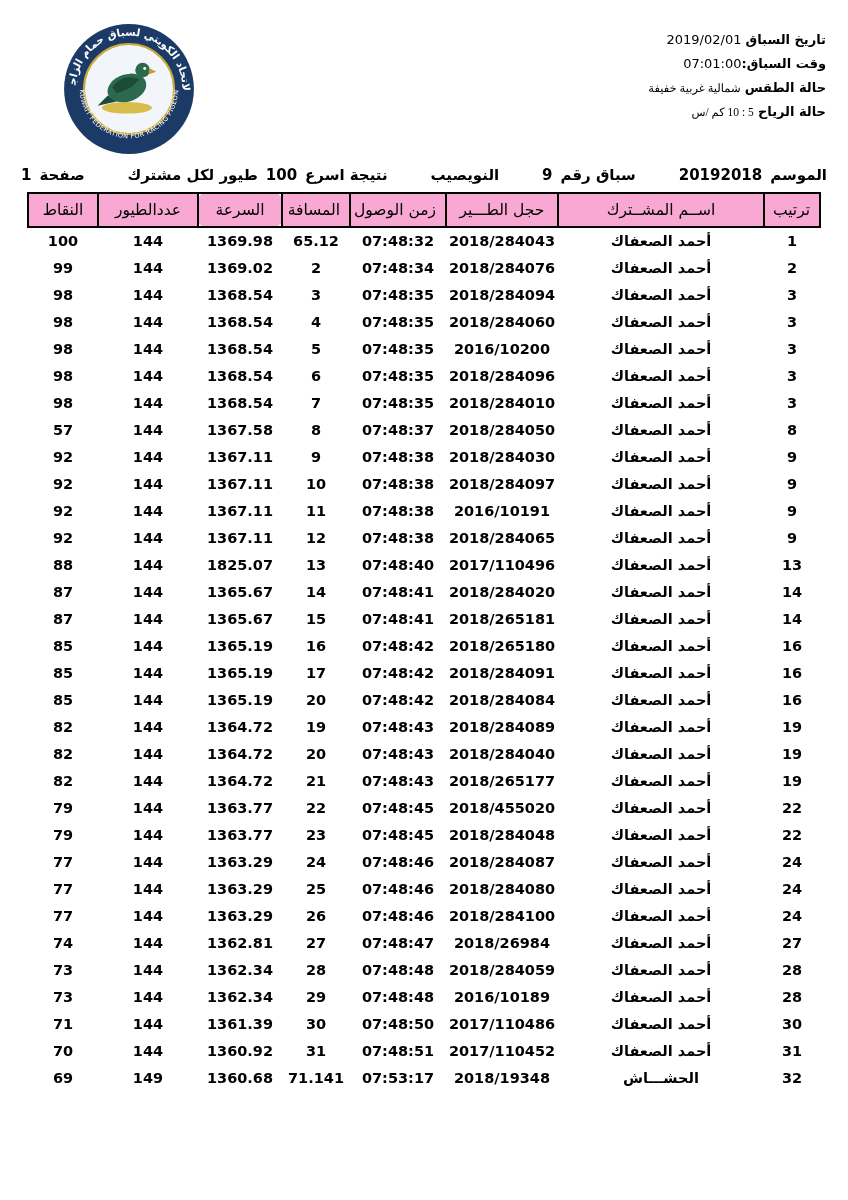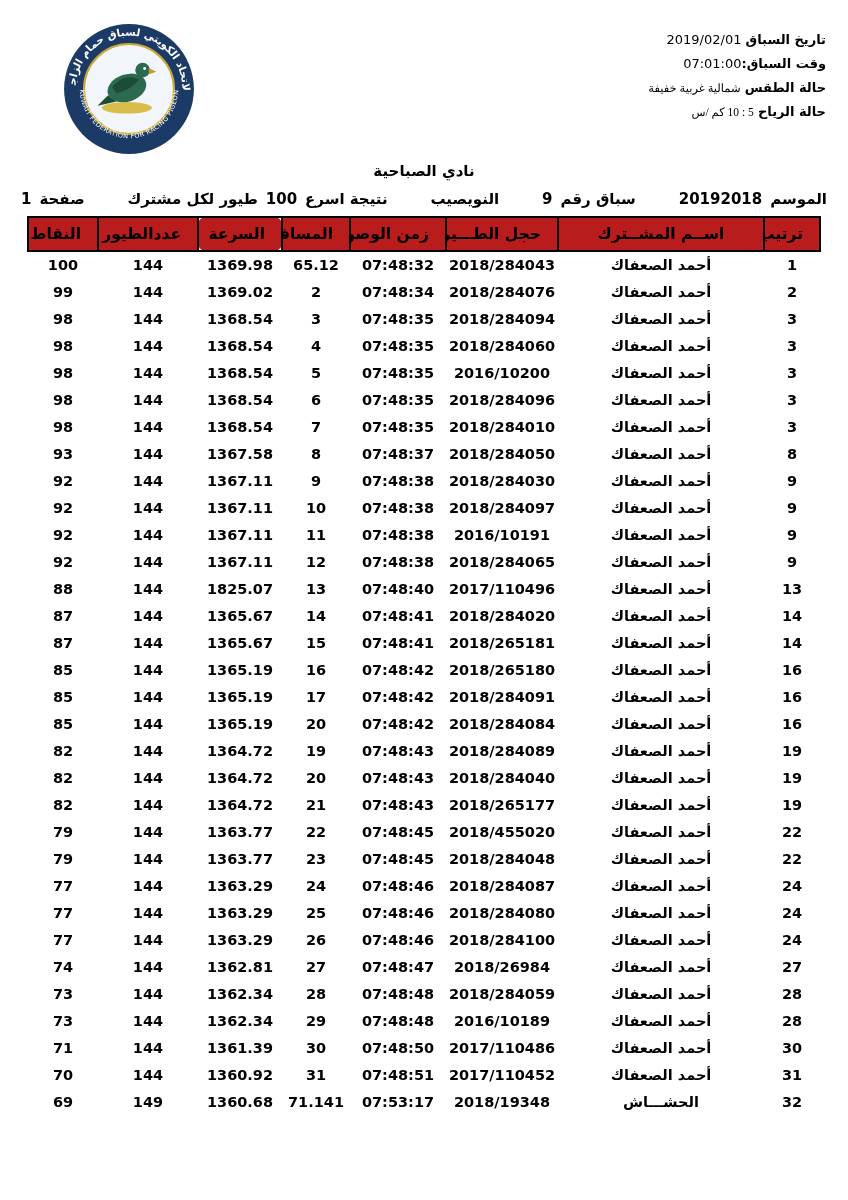--- a/index.html
+++ b/index.html
@@ -50,25 +50,25 @@
   .meta-row .grp { display: inline-flex; gap: 8px; }
 
   
   table.results {
     width: 792px;
     margin: 8px auto 0 auto;
     border-collapse: collapse;
     table-layout: fixed;
   }
   table.results thead th {
-    background: #b91c1c;
+    background: #f9a8d4;
     border: 2px solid #000;
-    font-weight: bold;
+    font-weight: normal;
     font-size: 15.5px;
-    padding: 7px 16px;
+    padding: 7px 9px;
     text-align: center;
     white-space: nowrap;
     overflow: hidden;
   }
   table.results tbody td {
     font-weight: bold;
     font-size: 14.5px;
     text-align: center;
     padding: 3px 2px;
     line-height: 21px;
@@ -134,21 +134,20 @@
           <polygon points="83,44 90,47.5 83,50" fill="#c89a2a"></polygon>
           <circle cx="79" cy="44.5" r="1.4" fill="#ffffff"></circle>
           <path d="M48 62 Q59 48 74 55 Q64 66 52 68 Z" fill="#1c4c37"></path>
         </g>
       </svg>
     </div>
 
 
   </header>
 
-  <div class="club-title">نادي الصباحية</div>
 
   <div class="meta-row">
     <span class="grp">
       <span>الموسم</span>
       <span>20192018</span>
     </span>
     <span class="grp">
       <span>سباق رقم</span>
       <span>9</span>
     </span>
@@ -249,21 +248,21 @@
           <td class="col-points">98</td>
         </tr>
         <tr>
           <td class="col-rank">8</td>
           <td class="col-name">أحمد الصعفاك</td>
           <td class="col-ring">2018/284050</td>
           <td class="col-arrival">07:48:37</td>
           <td class="col-distance">8</td>
           <td class="col-speed">1367.58</td>
           <td class="col-birds">144</td>
-          <td class="col-points">93</td>
+          <td class="col-points">57</td>
         </tr>
         <tr>
           <td class="col-rank">9</td>
           <td class="col-name">أحمد الصعفاك</td>
           <td class="col-ring">2018/284030</td>
           <td class="col-arrival">07:48:38</td>
           <td class="col-distance">9</td>
           <td class="col-speed">1367.11</td>
           <td class="col-birds">144</td>
           <td class="col-points">92</td>

